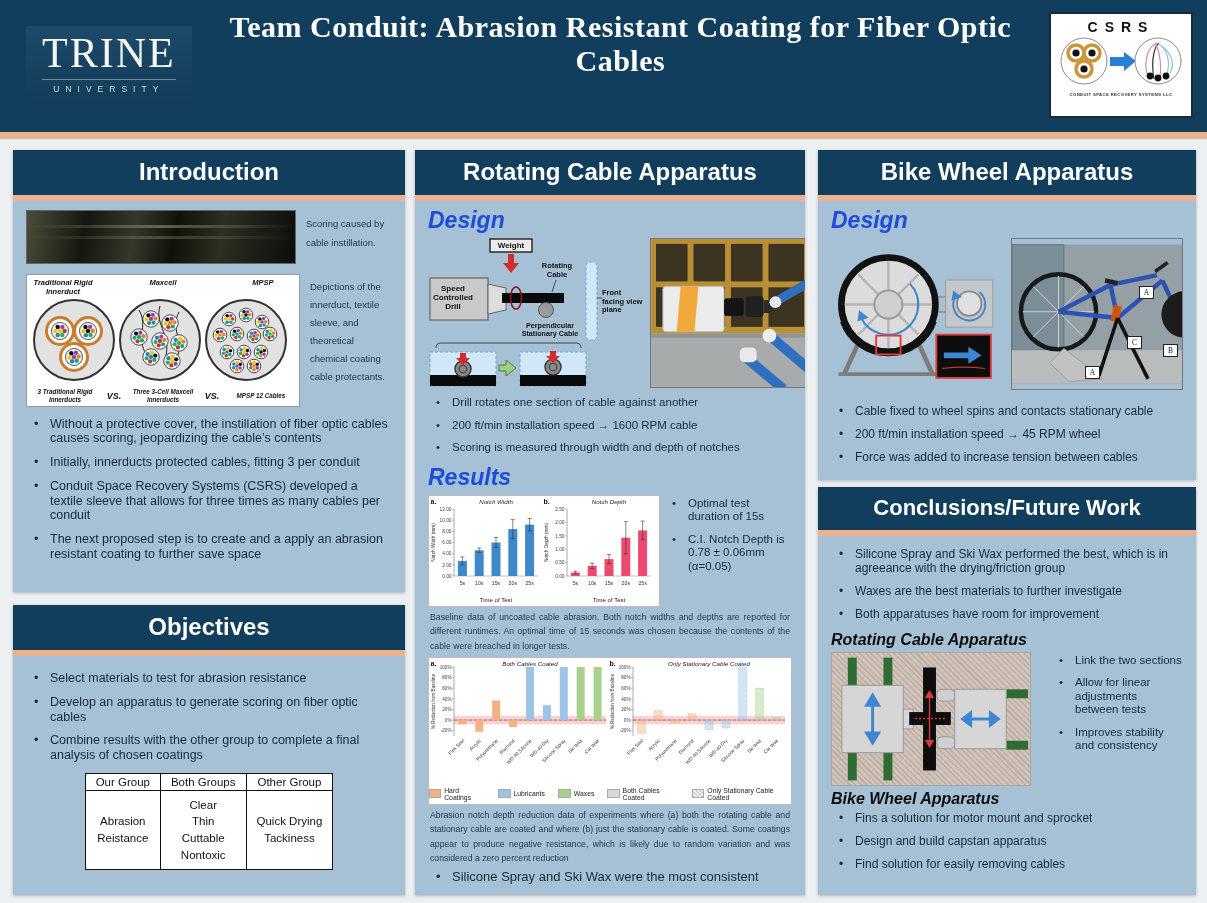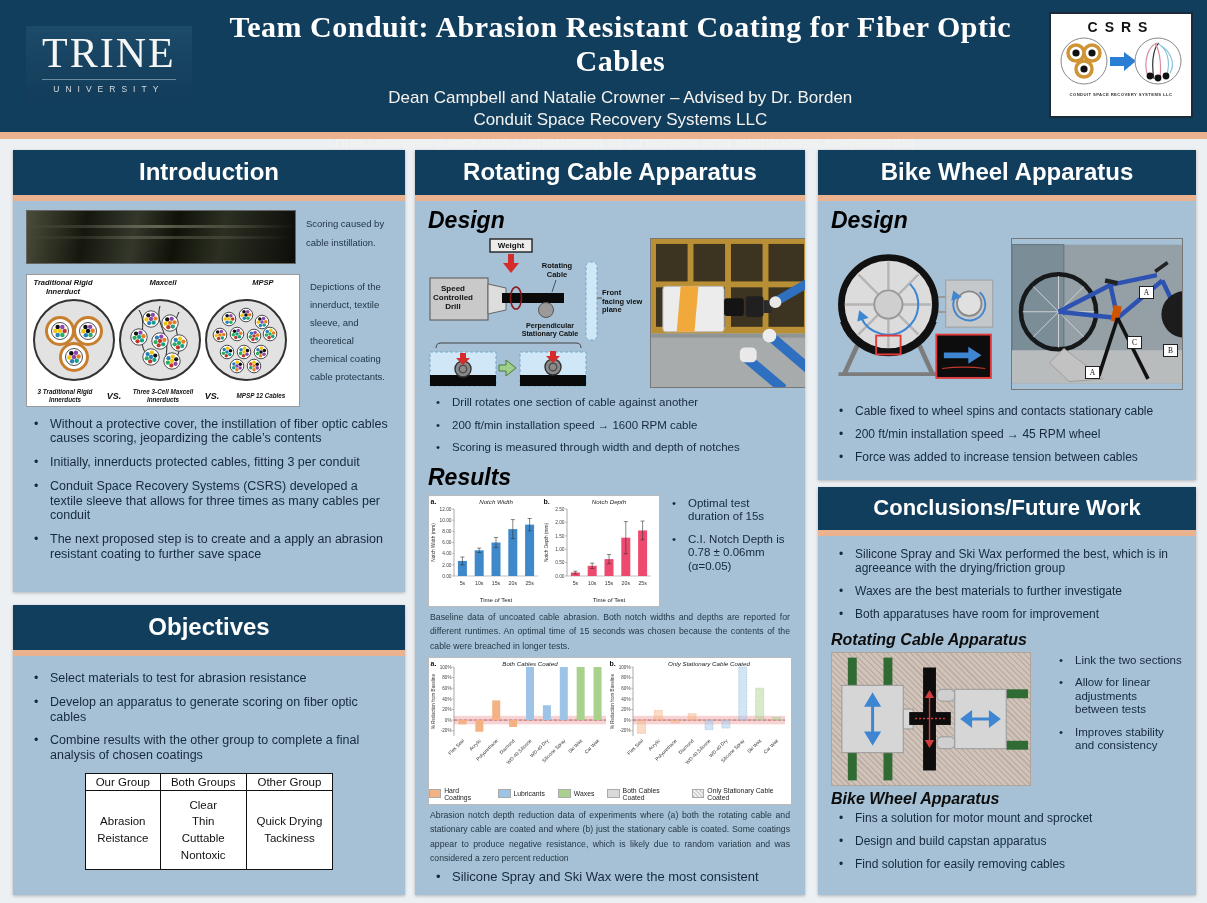--- a/index.html
+++ b/index.html
@@ -14,21 +14,21 @@
   .poster-title{font-family:"Liberation Serif",serif;font-weight:bold;font-size:30px;margin-top:10px;letter-spacing:.5px;}
   .poster-sub{font-size:17px;margin-top:9px;line-height:1.32;color:#f4f2ee;}
   .csrs{width:140px;height:102px;background:#fff;border:2px solid #1a2a38;margin:12px 14px 0 0;text-align:center;flex:0 0 auto;}
   .csrs-name{font-size:14px;font-weight:bold;letter-spacing:7px;color:#111;margin-top:5px;}
   .csrs-cap{font-size:4.2px;font-weight:bold;color:#333;letter-spacing:.4px;margin-top:1px;}
   
   .panel{position:absolute;background:#a6c1d5;box-shadow:0 1px 3px rgba(0,0,0,.25);display:flex;flex-direction:column;}
   .panel-bar{background:#123e5d;color:#fff;text-align:center;font-weight:bold;font-size:24px;padding:8px 0 9px;flex:0 0 auto;}
   .peach{height:6px;background:#eab28f;flex:0 0 auto;}
   .panel-body{flex:1;padding:9px 13px;overflow:hidden;position:relative;}
-  .subhead{font-style:italic;font-weight:bold;font-size:23px;color:#000000;margin:0 0 4px 0;}
+  .subhead{font-style:italic;font-weight:bold;font-size:23px;color:#1d4ed8;margin:0 0 4px 0;}
   .subhead2{font-style:italic;font-weight:bold;font-size:16px;color:#0d0d0d;margin:4px 0 3px 0;}
   ul.bullets{list-style:none;margin:6px 0 0 0;padding:0 0 0 6px;color:#16293b;}
   ul.bullets li{position:relative;padding-left:18px;margin-bottom:9px;line-height:1.18;}
   ul.bullets li:before{content:"•";position:absolute;left:2px;top:0;}
   .fs125 li{font-size:12.5px;margin-bottom:11px;}
   .fs12 li{font-size:12px;margin-bottom:9px;}
   .fs115 li{font-size:11.5px;margin-bottom:10px;}
   .fs13 li{font-size:13px;margin-bottom:10px;}
   .caption{font-size:8.7px;color:#243746;text-align:justify;line-height:1.68;margin:3px 2px;}
   .figcap{font-size:9.5px;color:#1e3142;line-height:2;padding:4px 0 0 10px;}
@@ -67,25 +67,20 @@
 
 <div class="poster">
 
   <div class="header">
     <div class="trine">
       <div class="trine-name">TRINE</div>
       <div class="trine-sub">UNIVERSITY</div>
     </div>
     <div class="header-center">
       <div class="poster-title">Team Conduit: Abrasion Resistant Coating for Fiber Optic Cables</div>
-      <div class="poster-sub">
-        <div>Dean Campbell and Natalie Crowner – Advised by Dr. Borden</div>
-        <div>Conduit Space Recovery Systems LLC</div>
-        <div>Trine University McKetta Department of Chemical and Bioprocess Engineering</div>
-      </div>
     </div>
     <div class="csrs">
       <div class="csrs-name">CSRS</div>
       <svg width="126" height="52" viewBox="0 0 126 52">
         <circle cx="26" cy="26" r="23" fill="#fff" stroke="#888" stroke-width="1"></circle>
         <g>
           <circle cx="18" cy="18" r="8" fill="#fff" stroke="#cf9434" stroke-width="3.5"></circle>
             <circle cx="18" cy="18" r="3.6" fill="#111"></circle>
           <circle cx="34" cy="18" r="8" fill="#fff" stroke="#cf9434" stroke-width="3.5"></circle>
             <circle cx="34" cy="18" r="3.6" fill="#111"></circle>

